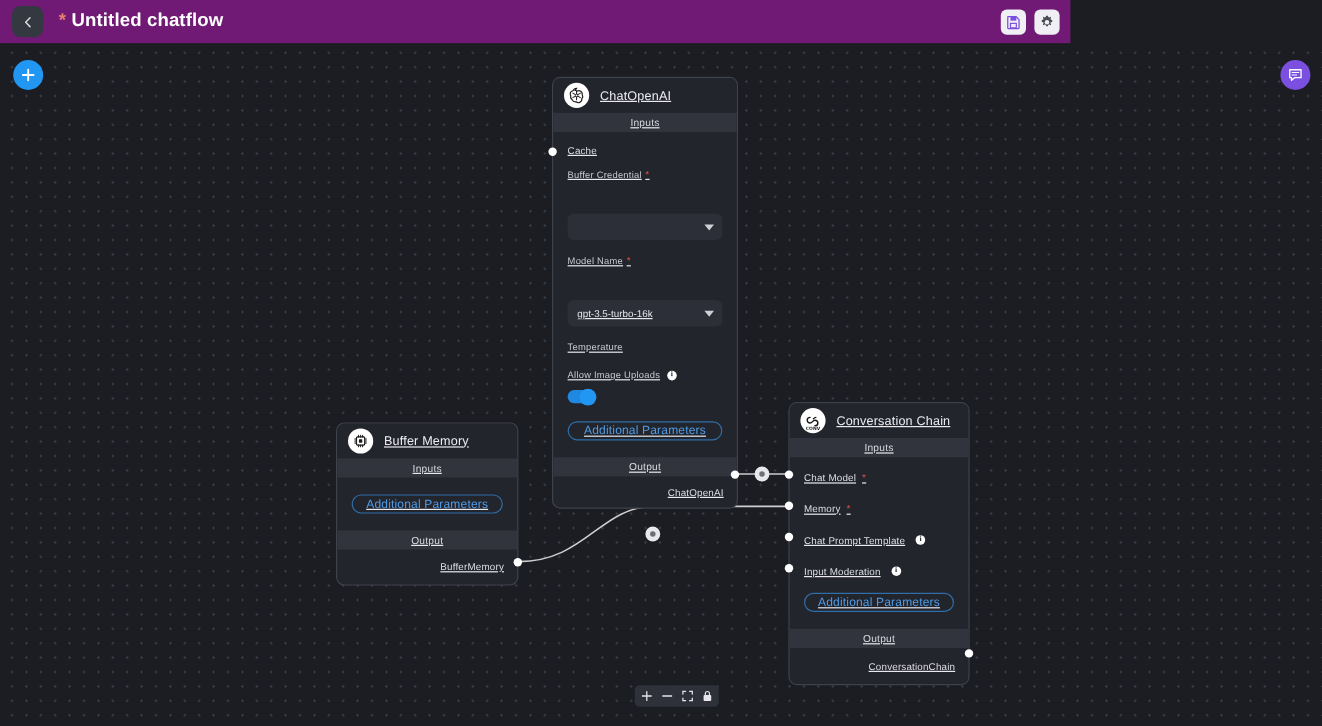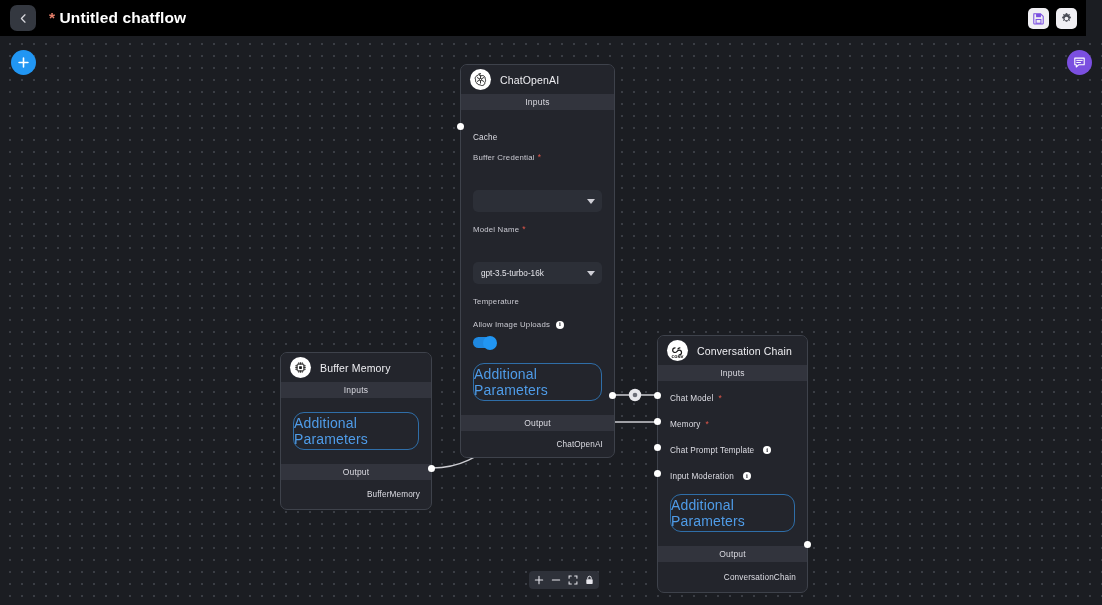--- a/index.html
+++ b/index.html
@@ -8,22 +8,22 @@
     overflow: hidden;
     background: #1b1d22;
     font-family: "Liberation Sans", sans-serif;
     -webkit-font-smoothing: antialiased;
   }
   #app { position: relative; width: 1102px; height: 605px; }
 
   
   .topbar {
     position: absolute; left: 0; top: 0;
-    width: 1086px; height: 36px;
-    background: #000000;
+    width: 892px; height: 36px;
+    background: #701a75;
     display: flex; align-items: center;
     z-index: 50;
   }
   .back-btn {
     width: 26px; height: 26px; margin-left: 10px;
     background: #343840; border-radius: 7px;
     display: flex; align-items: center; justify-content: center;
     cursor: pointer; flex: none;
   }
   .chev-left { display:block; }
@@ -74,20 +74,21 @@
   .edge-btn-inner { fill: #6d6f78; }
 
   
   .node {
     position: absolute; z-index: 20;
     background: #23252c;
     border: 1px solid #3e424b;
     border-radius: 7px;
     overflow: hidden;
     color: #e9e9ee;
+    text-decoration: underline;
   }
   .node-head {
     display: flex; align-items: center;
     height: 29px; padding: 0 9px;
     background: #23252c;
   }
   .node-logo {
     width: 21px; height: 21px; border-radius: 50%;
     background: #ffffff; flex: none;
     display: flex; align-items: center; justify-content: center;
@@ -141,23 +142,23 @@
   .info-ico {
     width: 8px; height: 8px; border-radius: 50%;
     background: #ffffff; color: #23252c;
     font-size: 6.5px; font-weight: bold;
     display: inline-flex; align-items: center; justify-content: center;
     font-family: "Liberation Serif", serif;
     line-height: 1; cursor: pointer; flex: none;
   }
   .addparams-btn {
     margin: 0 12px;
-    height: 38px; border: 1px solid #2f6ea8; border-radius: 11px;
-    display: flex; align-items: center; justify-content: center;
-    font-size: 14px; color: #4f9ce8; letter-spacing: .15px;
+    height: 16px; border: 1px solid #2f6ea8; border-radius: 11px;
+    display: flex; align-items: center; justify-content: center;
+    font-size: 10px; color: #4f9ce8; letter-spacing: .15px;
     cursor: pointer; background: transparent;
   }
 
   
   .handle {
     position: absolute; width: 7px; height: 7px;
     border-radius: 50%; background: #ffffff;
     z-index: 30;
   }
   .io-row {
@@ -248,21 +249,21 @@
             <circle cx="12" cy="12" r="1.7" fill="#ffffff" stroke="#1a1a1a" stroke-width="1.1"></circle>
           </svg>
         </div>
         <div class="node-title">ChatOpenAI</div>
       </div>
 
       <div class="band">Inputs</div>
 
       <div class="node-body">
 
-        <div class="io-row io-left" style="height:22px; margin-top:16px;">
+        <div class="io-row io-left" style="height:22px; margin-top:4px;">
           <span>Cache</span>
         </div>
 
         <div class="fld" style="margin-top:5px;">
           <div class="fld-label">
             <span>Buffer Credential</span>
             <span class="req">*</span>
           </div>
           <div class="input-box select">
             <span></span>

